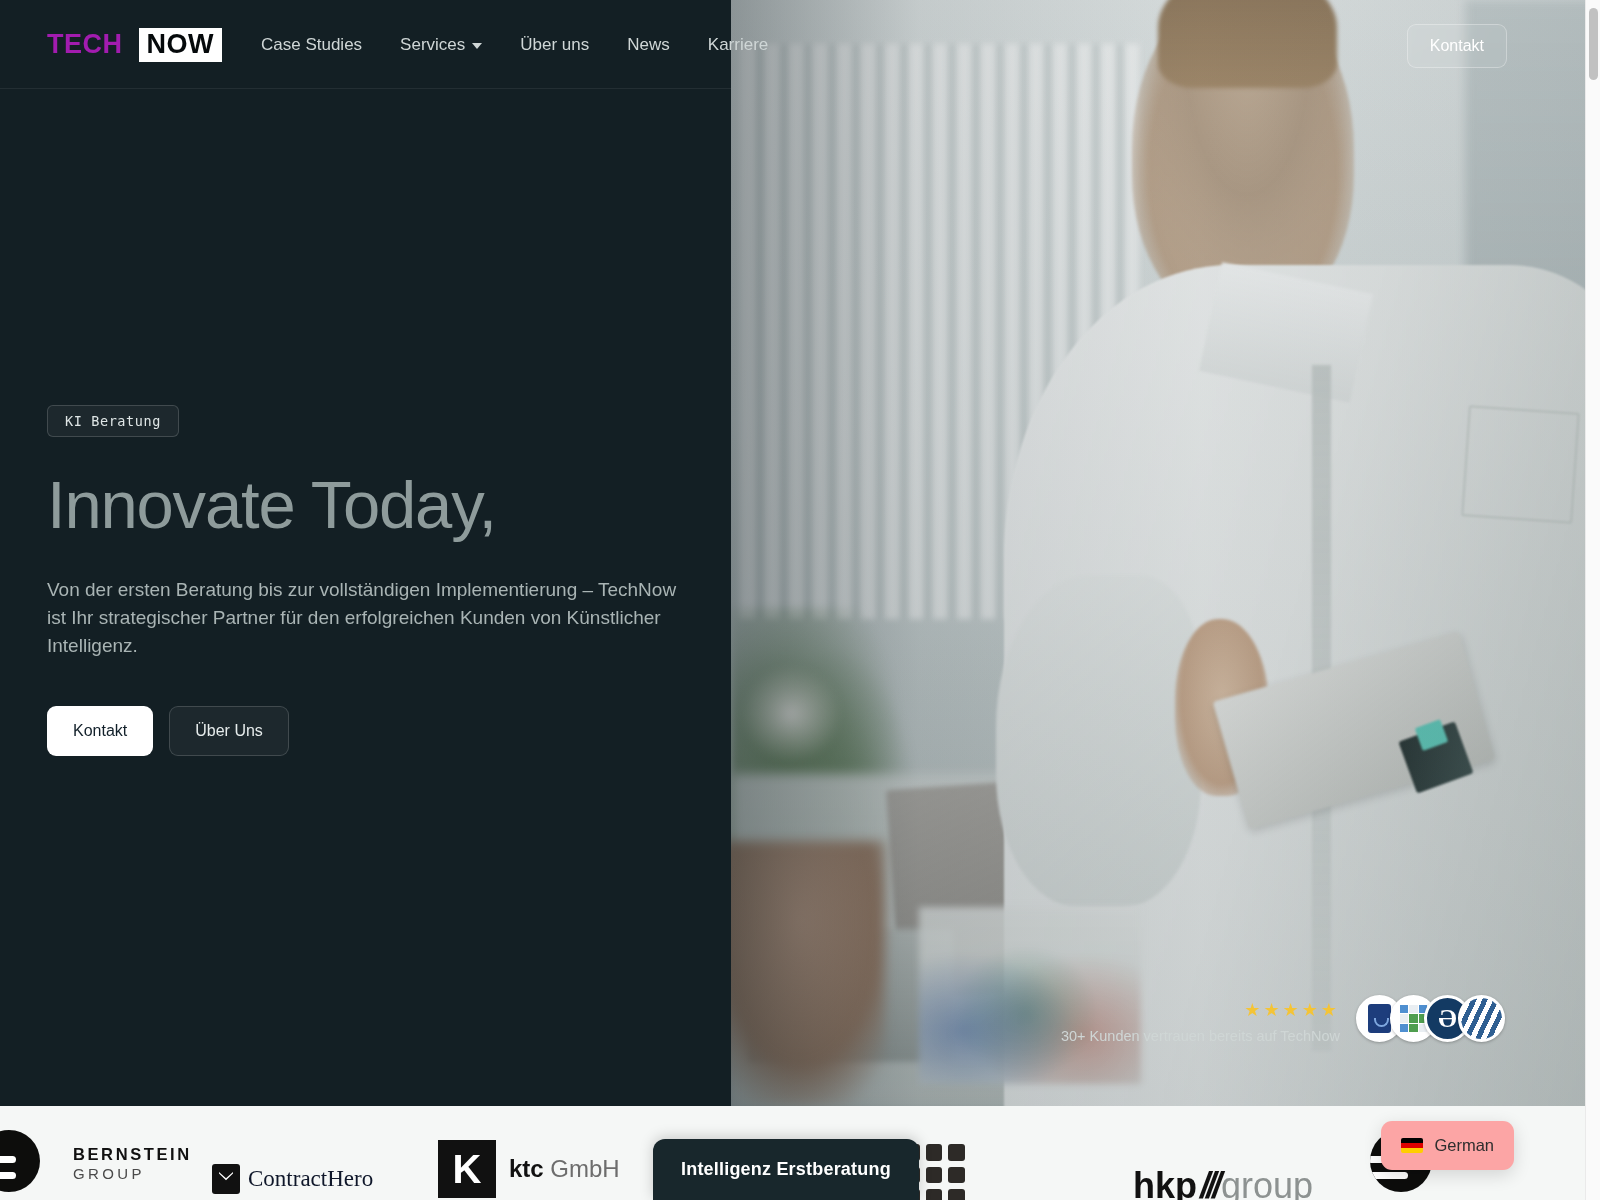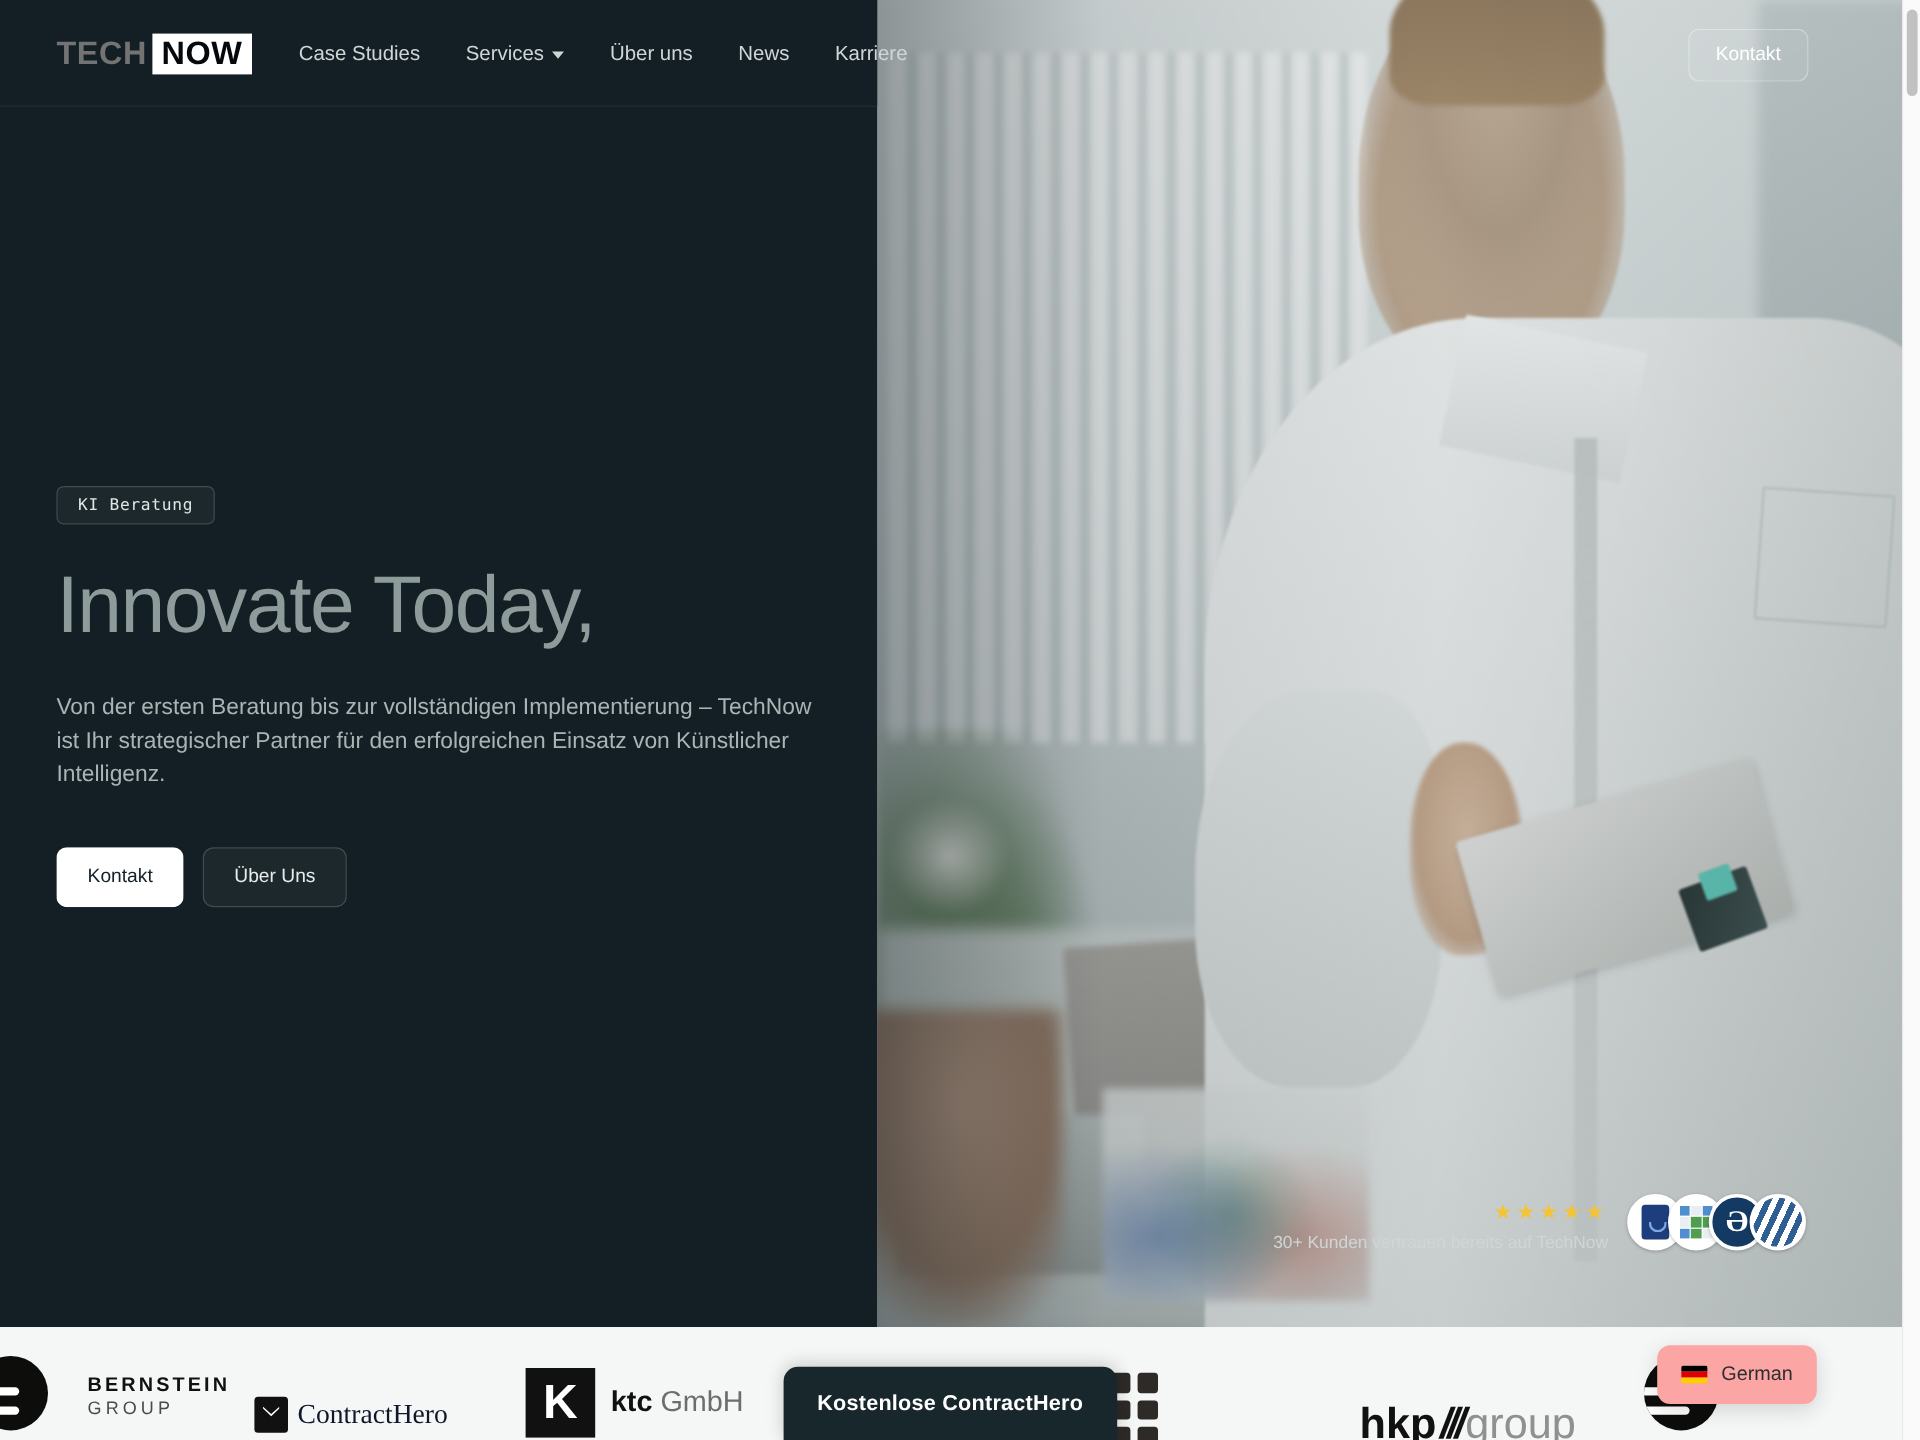--- a/index.html
+++ b/index.html
@@ -178,21 +178,21 @@
   }
   .header-dark-bg {
     position:absolute; left:0; top:0; width:731px; height:89px;
     background:#131f24;
   }
   .logo {
     position:relative; z-index:2;
     margin-left:47px; display:flex; align-items:center;
     font-weight:700; letter-spacing:.5px; font-size:27px; line-height:1;
   }
-  .logo-tech { color:#737373; padding-right:4px; }
+  .logo-tech { color:#a21caf; padding-right:16px; }
   .logo-now  { color:#05090b; background:#ffffff; padding:3px 8px 4px 8px; }
 
   .nav {
     position:relative; z-index:2;
     display:flex; align-items:center; gap:38px;
     margin-left:39px;
   }
   .nav-item {
     color:#cfd6d6; font-size:17px; display:flex; align-items:center; gap:7px;
     white-space:nowrap; cursor:pointer;
@@ -411,21 +411,21 @@
     <div class="ph-overlay"></div>
   </div>
 
   <div class="hero-dark"></div>
 
   <div class="hero-content">
     <div class="badge">KI Beratung</div>
     <h1>
       <span class="h1-line1">Innovate Today,</span>
     </h1>
-    <p class="lede">Von der ersten Beratung bis zur vollständigen Implementierung – TechNow ist Ihr strategischer Partner für den erfolgreichen Einsatz von Künstlicher Intelligenz.</p>
+    <p class="lede">Von der ersten Beratung bis zur vollständigen Implementierung – TechNow ist Ihr strategischer Partner für den erfolgreichen Kunden von Künstlicher Intelligenz.</p>
     <div class="cta-row">
       <button class="btn btn-primary">Kontakt</button>
       <button class="btn btn-ghost">Über Uns</button>
     </div>
   </div>
 
   <div class="trust">
     <div class="trust-text">
       <div class="stars">★★★★★</div>
       <div class="trust-label">30+ Kunden vertrauen bereits auf TechNow</div>
@@ -531,21 +531,21 @@
       </div>
     </div>
 
     <div class="plogo pl-sap2">
       <div class="sap-mark"></div>
     </div>
 
   </div>
 </div>
 
-<div class="float-cta">Kostenlose ContractHero</div>
+<div class="float-cta">Intelligenz Erstberatung</div>
 
 <div class="lang">
   <span class="flag">
     <i class="b1"></i>
       <i class="b2"></i>
       <i class="b3"></i>
   </span>
   <span class="lang-txt">German</span>
 </div>
 

